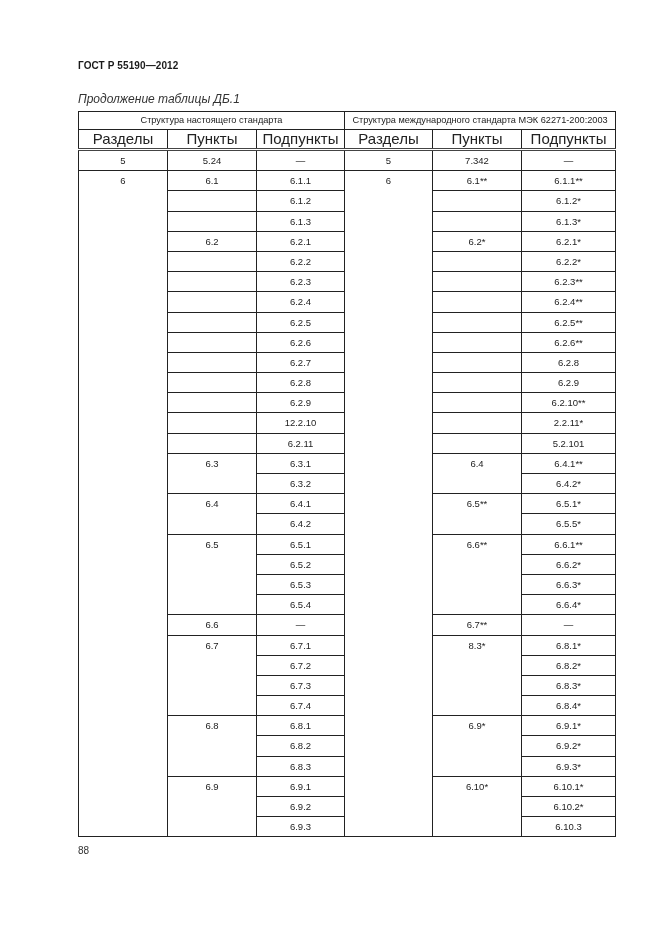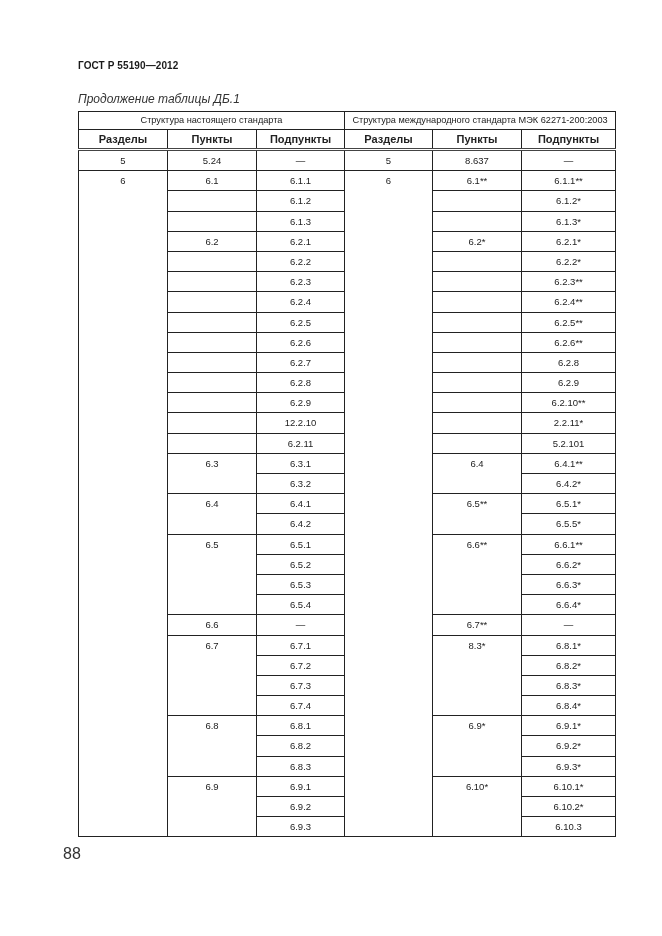--- a/index.html
+++ b/index.html
@@ -2,26 +2,26 @@
 <html><head>
 <meta charset="utf-8">
 <style>
   html, body { margin: 0; padding: 0; background: #ffffff; }
   body { width: 662px; height: 936px; position: relative; overflow: hidden; font-family: "Liberation Sans", "DejaVu Sans", sans-serif; color: #1a1a1a; }
   .doc-title { position: absolute; left: 78px; top: 60px; font-size: 10px; font-weight: bold; letter-spacing: 0.1px; }
   .caption { position: absolute; left: 78px; top: 92px; font-size: 12px; font-style: italic; color: #333; }
   table.main { position: absolute; left: 78px; top: 111px; width: 537px; border-collapse: collapse; table-layout: fixed; font-size: 9.5px; }
   table.main td, table.main th { border: 1px solid #222; text-align: center; vertical-align: top; padding: 0; font-weight: normal; color: #222; }
   table.main th.grp { height: 17px; line-height: 17px; font-size: 9.2px; }
-  table.main th.sub { height: 18px; line-height: 18px; font-size: 11px; border-bottom: 3px double #444; font-weight: bold; }
+  table.main th.sub { height: 18px; line-height: 18px; font-size: 15px; border-bottom: 3px double #444; }
   table.main td { height: 19.2px; line-height: 19px; }
   col.c1 { width: 89px; } col.c2 { width: 89px; } col.c3 { width: 88px; }
   col.c4 { width: 88px; } col.c5 { width: 89px; } col.c6 { width: 94px; }
   table.main { border: 1.5px solid #222; }
-  .page-num { position: absolute; left: 63px; top: 845px; font-size: 16px; color: #333; }
+  .page-num { position: absolute; left: 78px; top: 845px; font-size: 10px; color: #333; }
 </style>
 </head>
 <body>
 
 <div class="doc-title">ГОСТ Р 55190—2012</div>
 <div class="caption">Продолжение таблицы ДБ.1</div>
 
 <table class="main">
   <colgroup>
     <col class="c1">
@@ -44,21 +44,21 @@
       <th class="sub">Пункты</th>
       <th class="sub">Подпункты</th>
     </tr>
   </thead>
   <tbody id="tbody">
     <tr>
       <td>5</td>
       <td>5.24</td>
       <td>—</td>
       <td>5</td>
-      <td>8.637</td>
+      <td>7.342</td>
       <td>—</td>
     </tr>
   <tr>
         <td rowspan="33">6</td>
         <td>6.1</td>
         <td>6.1.1</td>
         <td rowspan="33">6</td>
         <td>6.1**</td>
         <td>6.1.1**</td>
       </tr>

